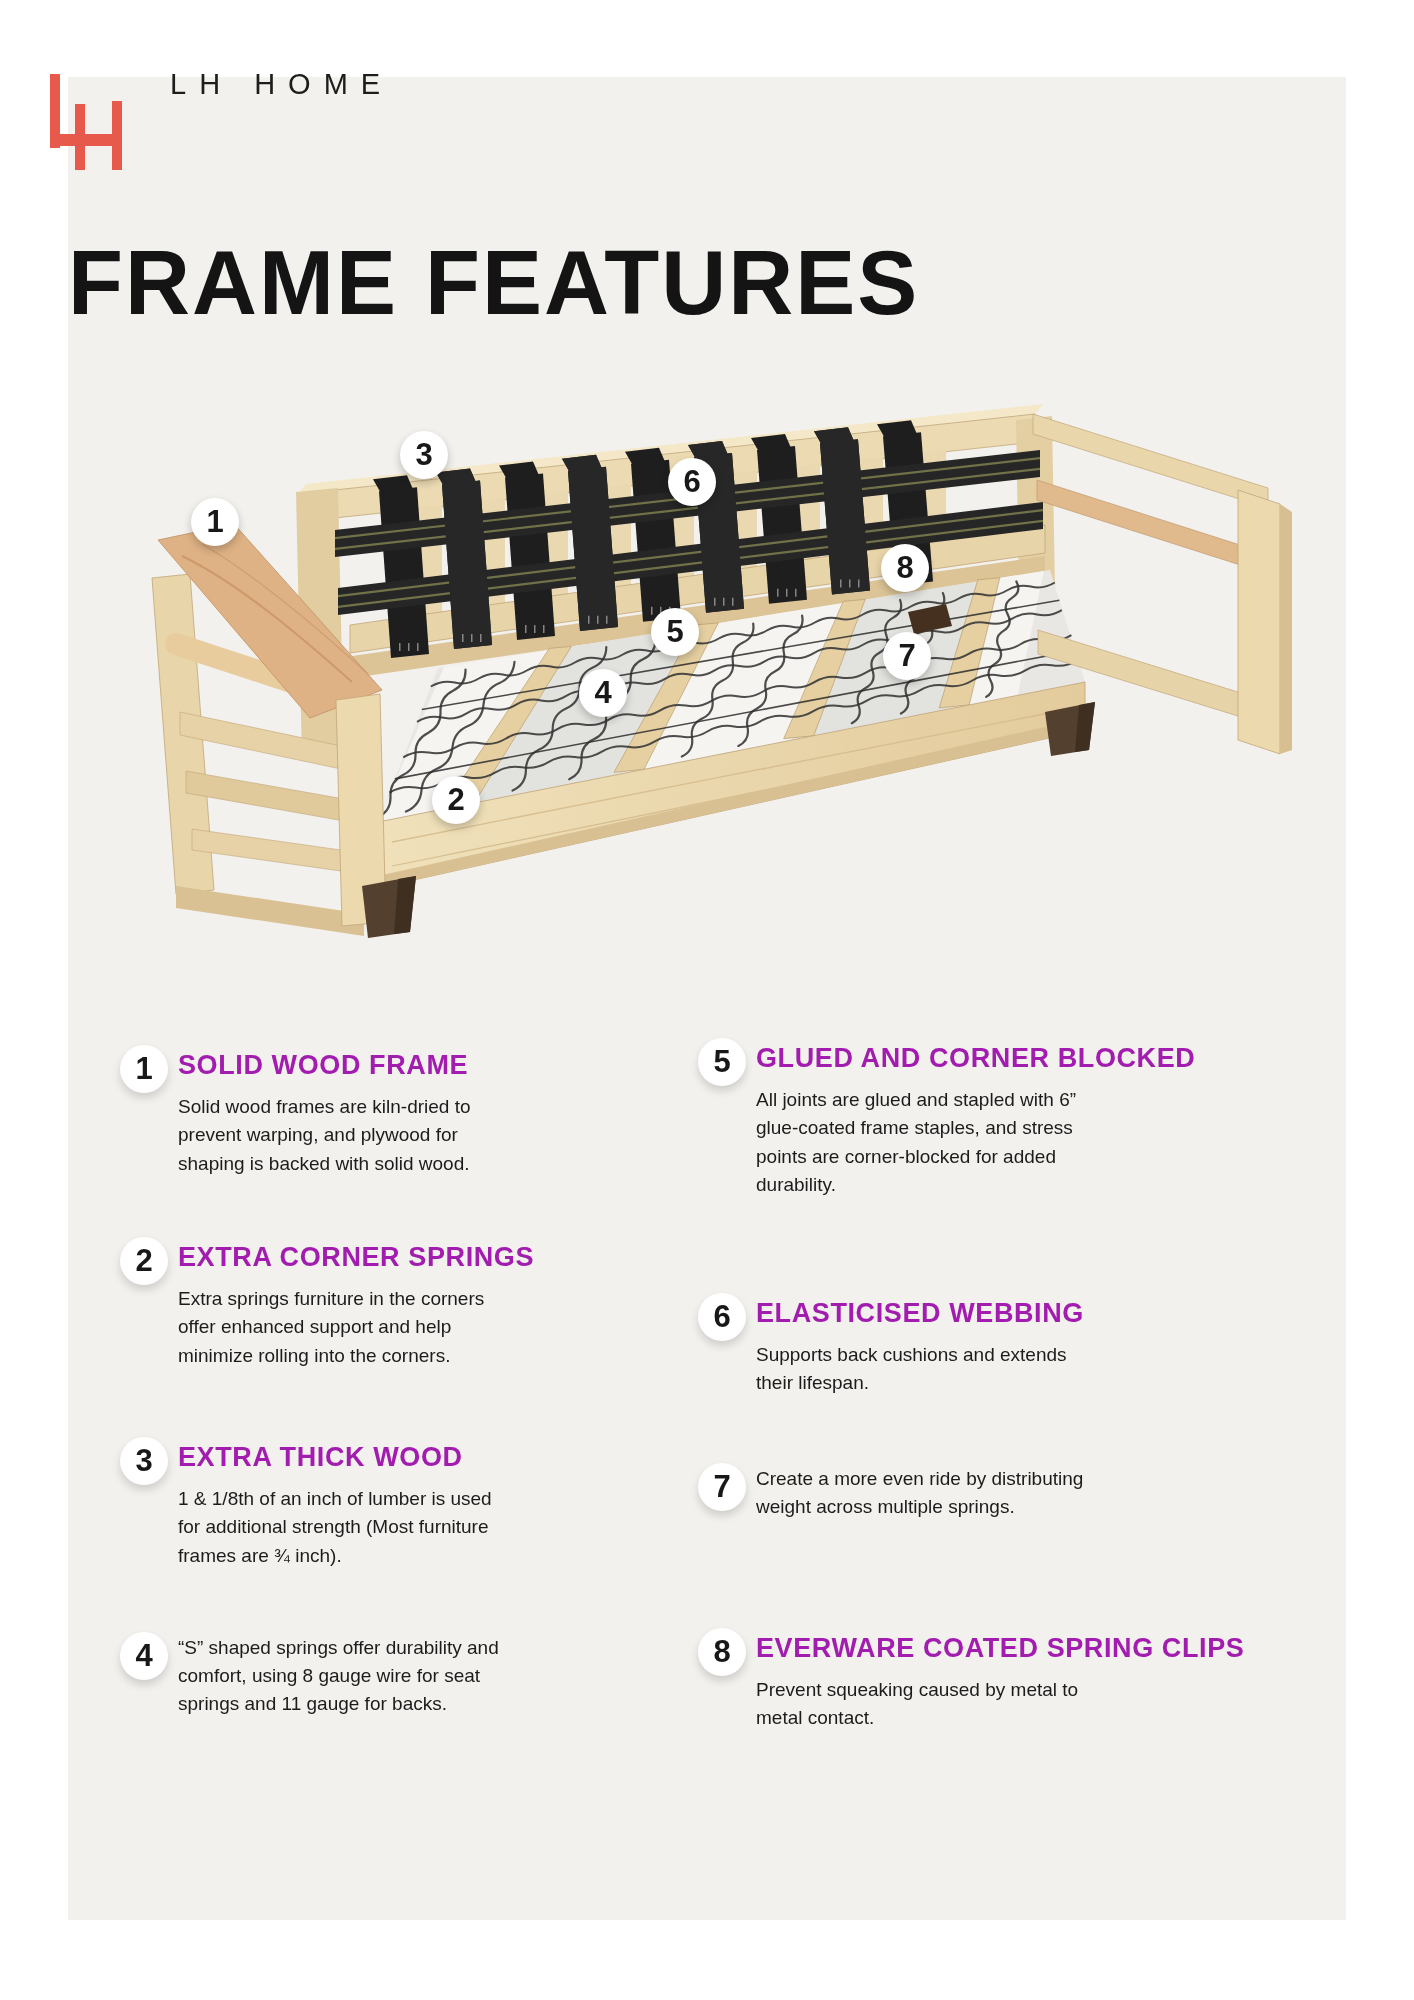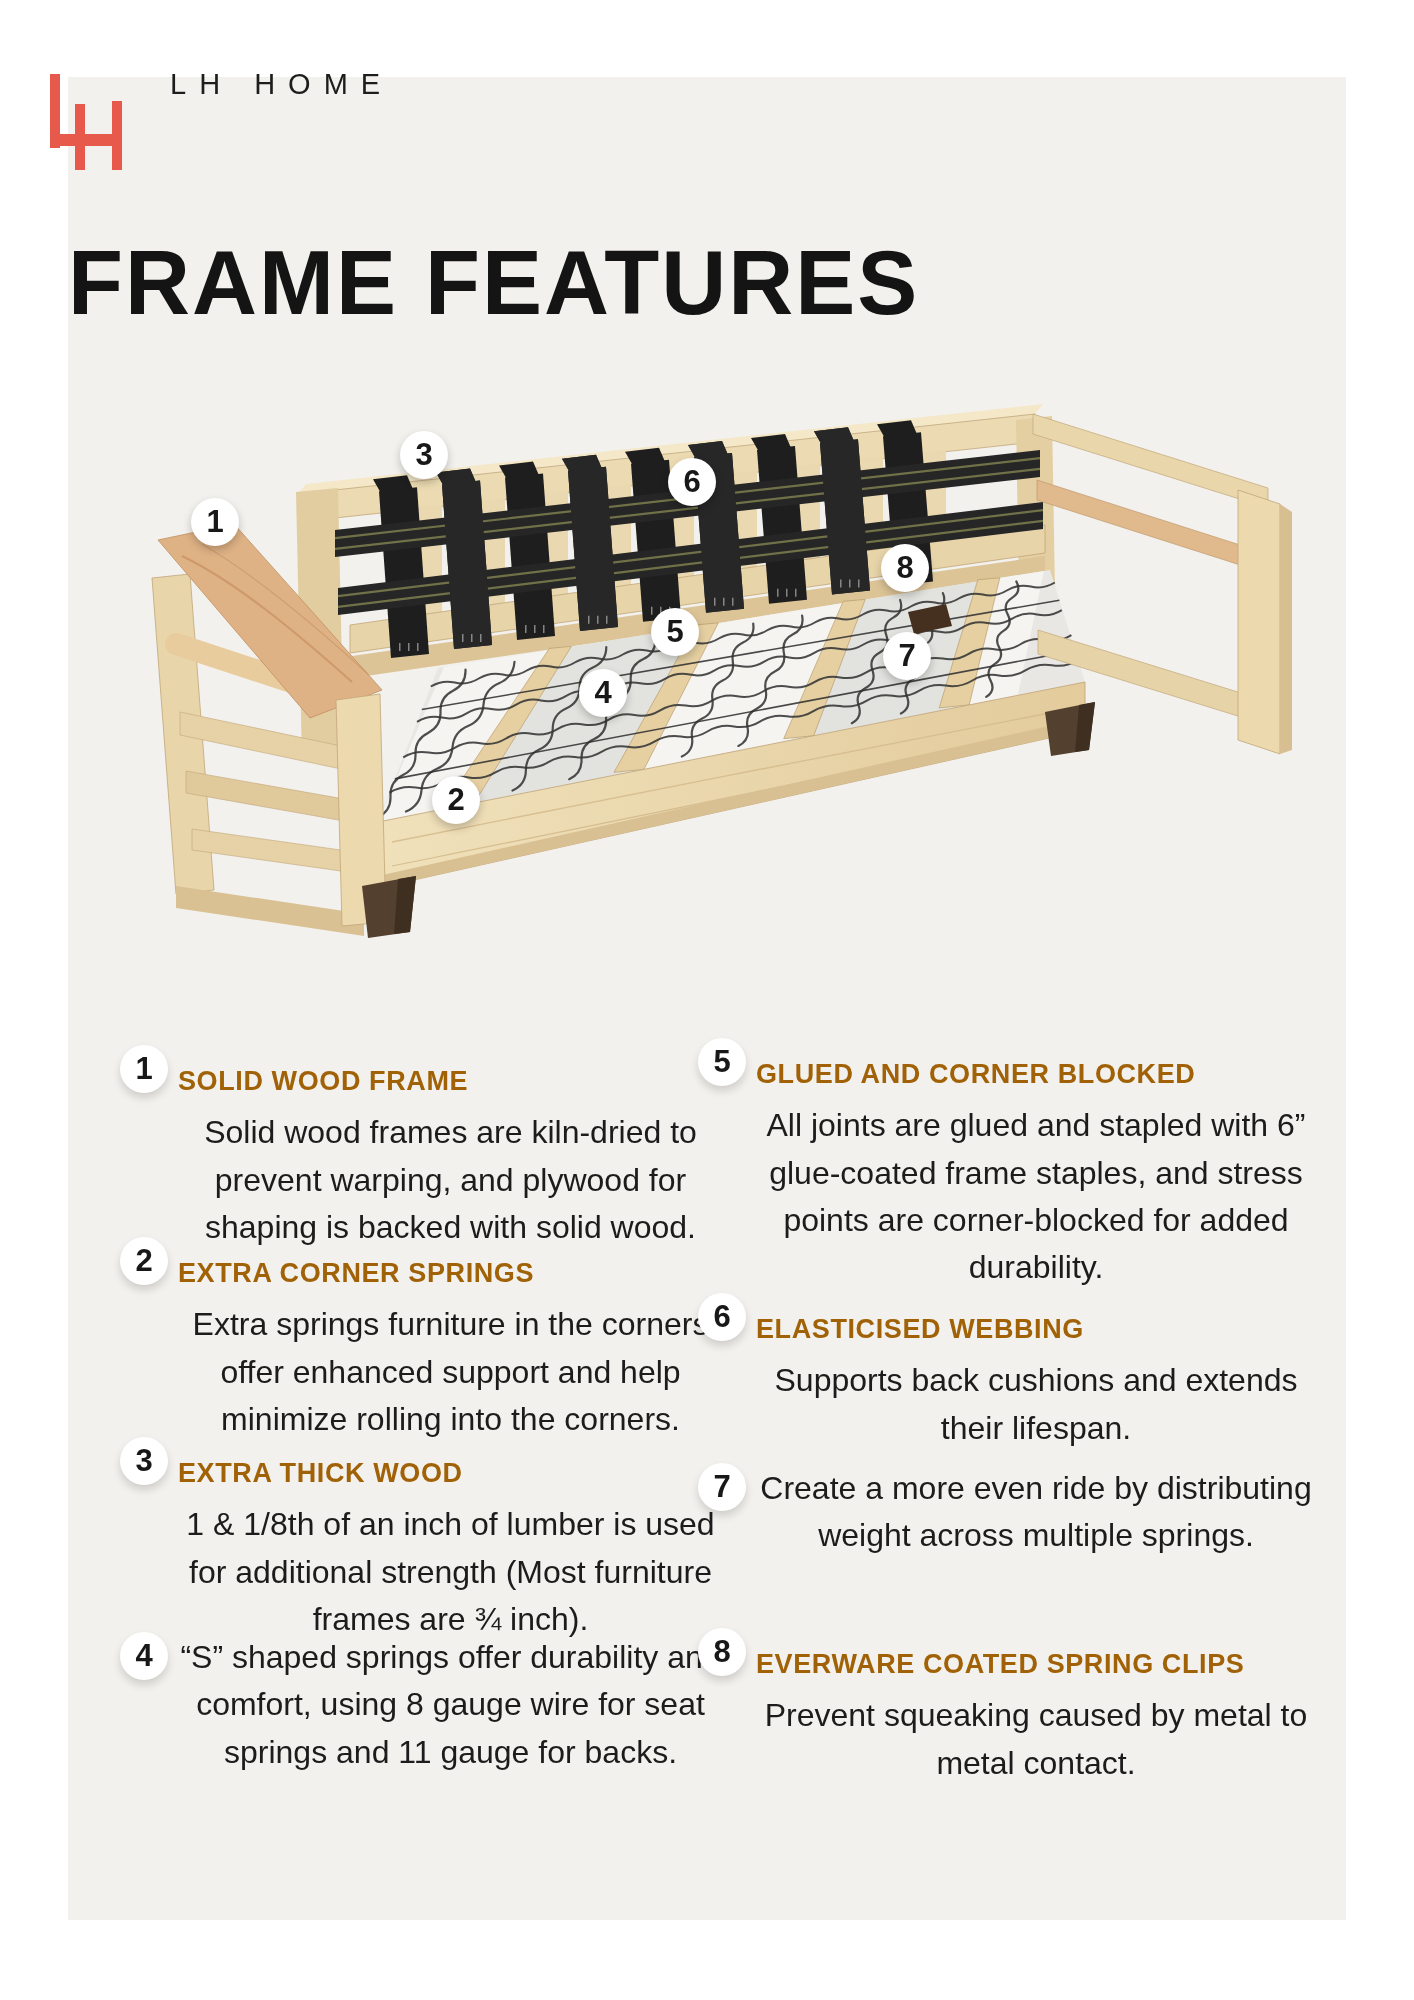--- a/index.html
+++ b/index.html
@@ -29,22 +29,22 @@
   
   .feature{position:absolute;display:flex;align-items:flex-start;}
   .f-badge{
     flex:none;width:48px;height:48px;border-radius:50%;background:#ffffff;
     box-shadow:0 5px 8px rgba(0,0,0,.15);display:flex;align-items:center;justify-content:center;
     font-size:31px;font-weight:bold;color:#181818;
   }
   .f-content{margin-left:10px;padding-top:2px;}
   .col-left .f-content{width:545px;}
   .col-right .f-content{width:560px;}
-  .f-heading{font-size:27px;font-weight:bold;letter-spacing:.6px;line-height:1.05;color:#a16207;margin:20px 0 14px;}
-  .f-body{font-size:32px;line-height:1.48;color:#1c1c1c;margin:0;white-space:pre-line;text-align:center;}
+  .f-heading{font-size:27px;font-weight:bold;letter-spacing:.6px;line-height:1.05;color:#a21caf;margin:4px 0 14px;}
+  .f-body{font-size:19px;line-height:1.48;color:#1c1c1c;margin:0;white-space:pre-line;}
 </style>
 </head>
 <body>
 
 <div class="panel"></div>
 
 <svg class="brand-logo" viewBox="0 0 90 110" aria-hidden="true">
   <g fill="#e7594a">
     <rect x="4" y="6" width="10" height="74"></rect>
     <rect x="4" y="66" width="72" height="12"></rect>

